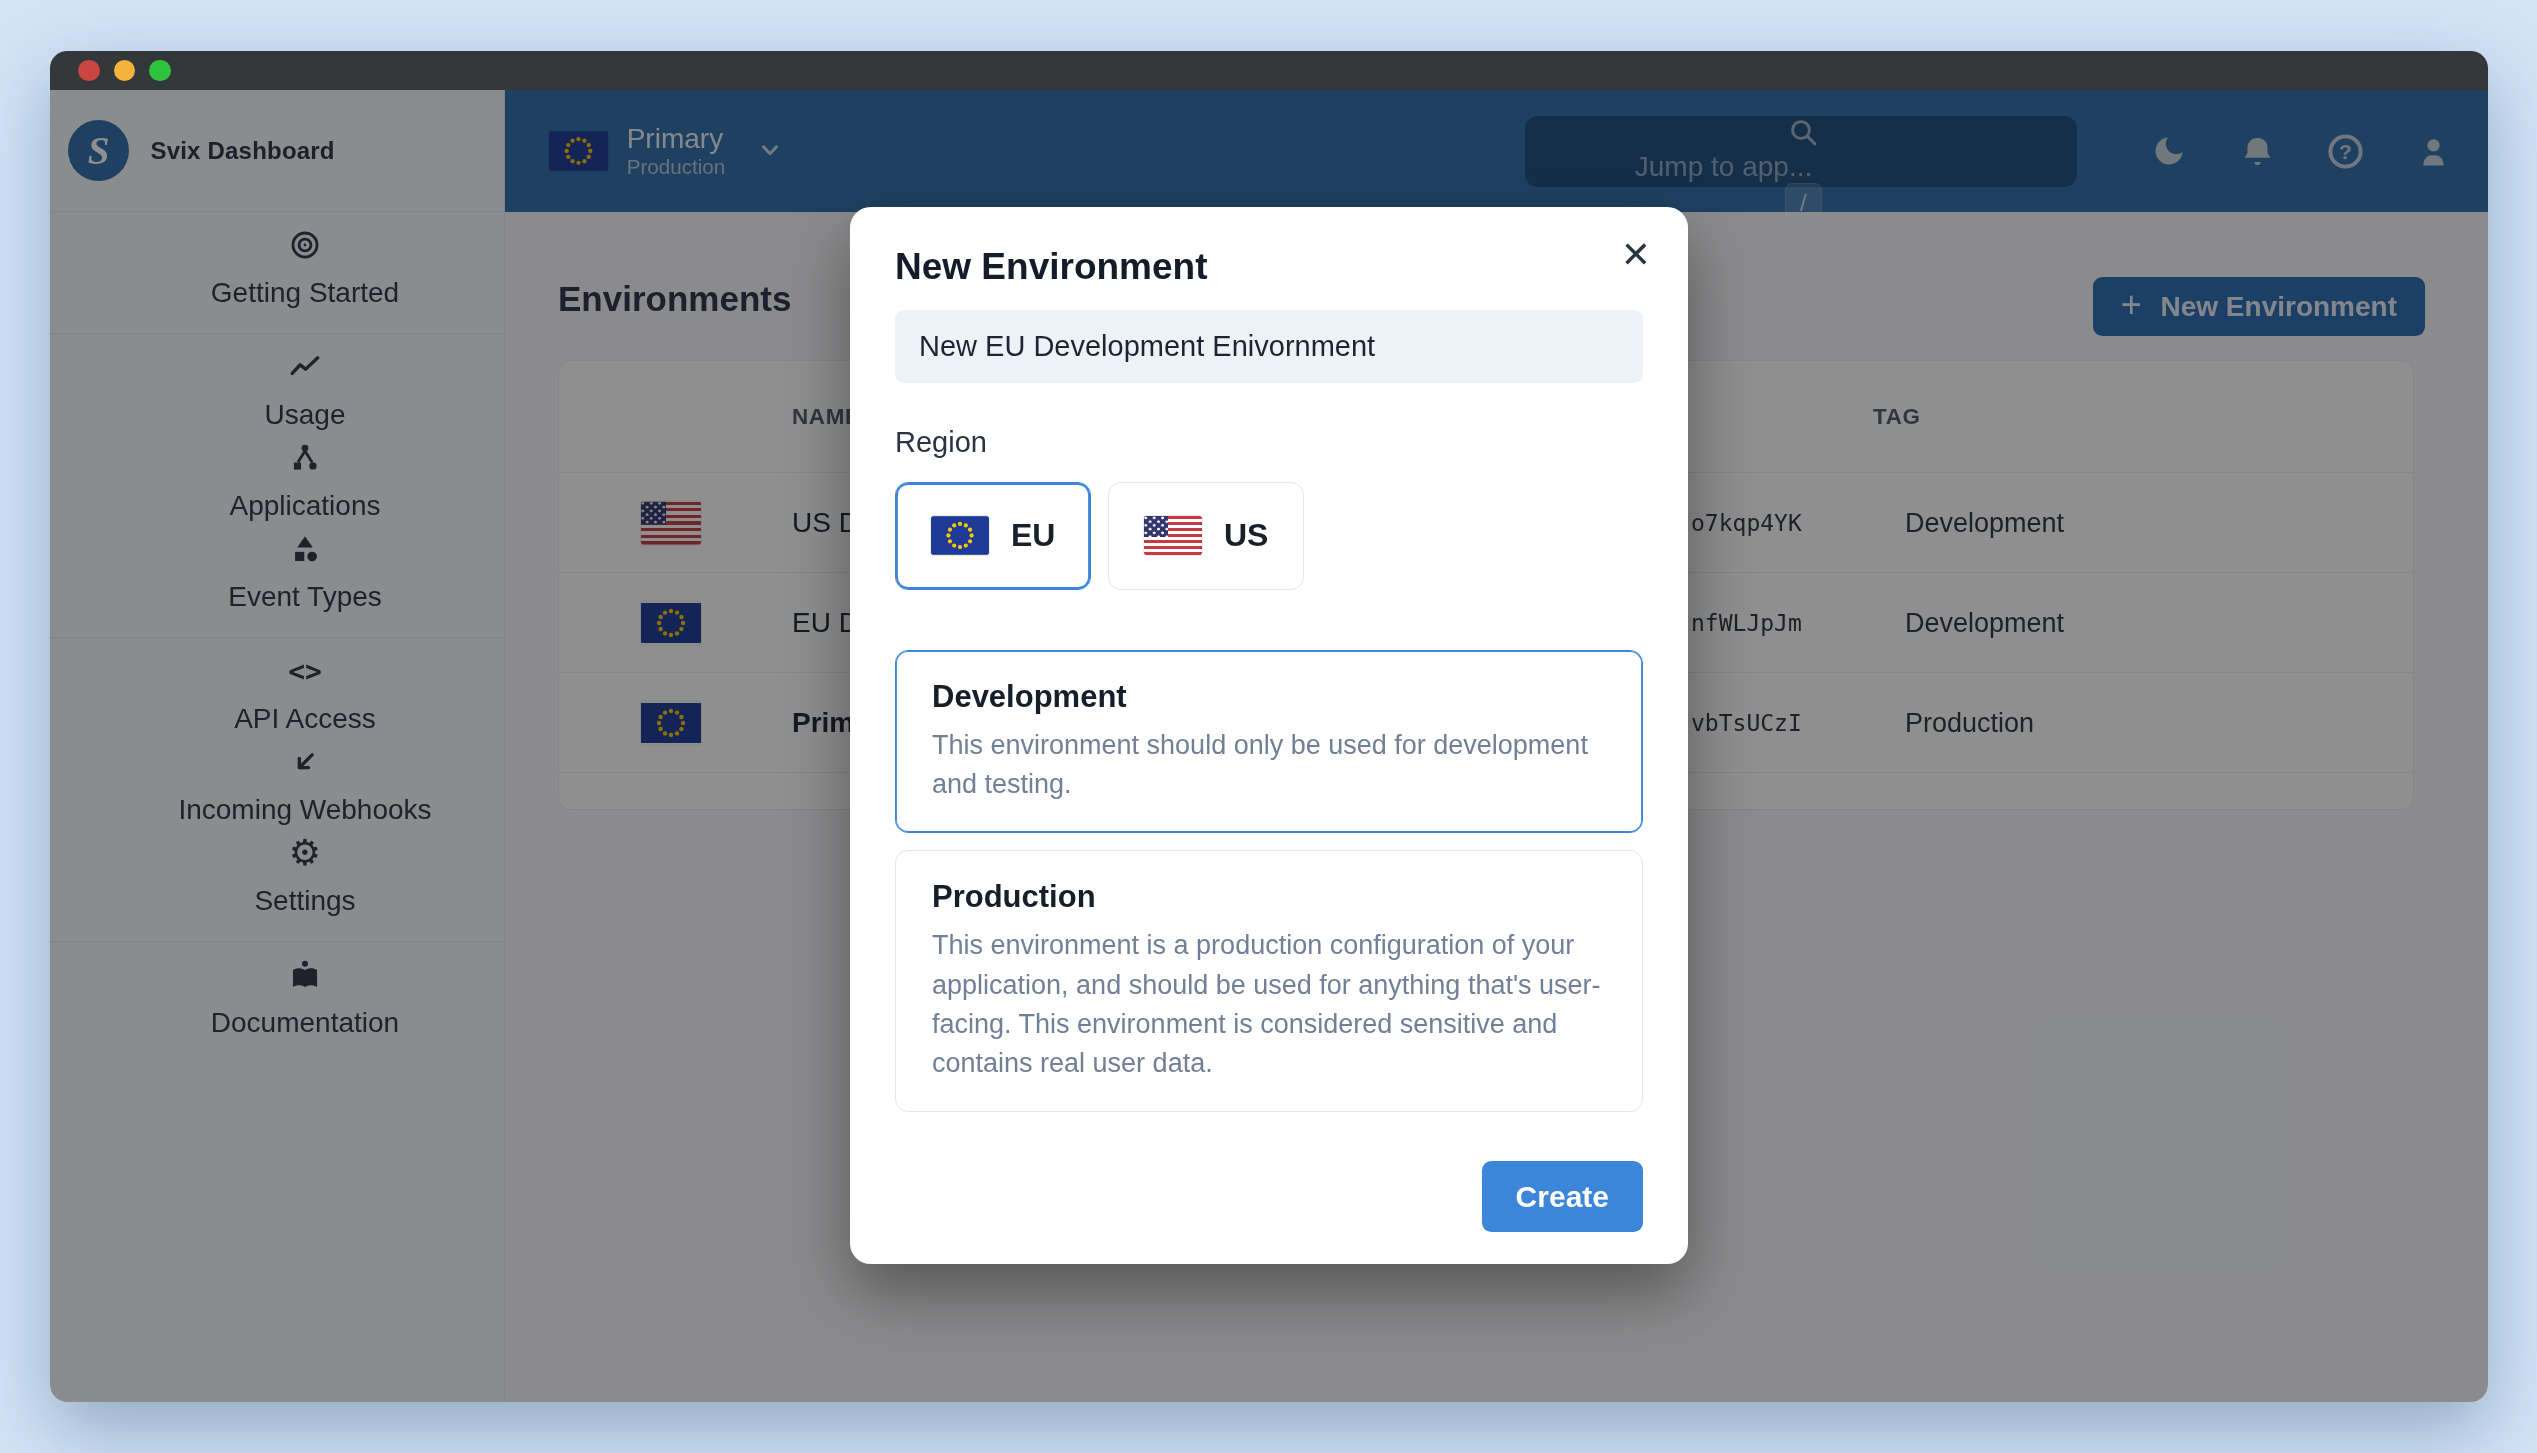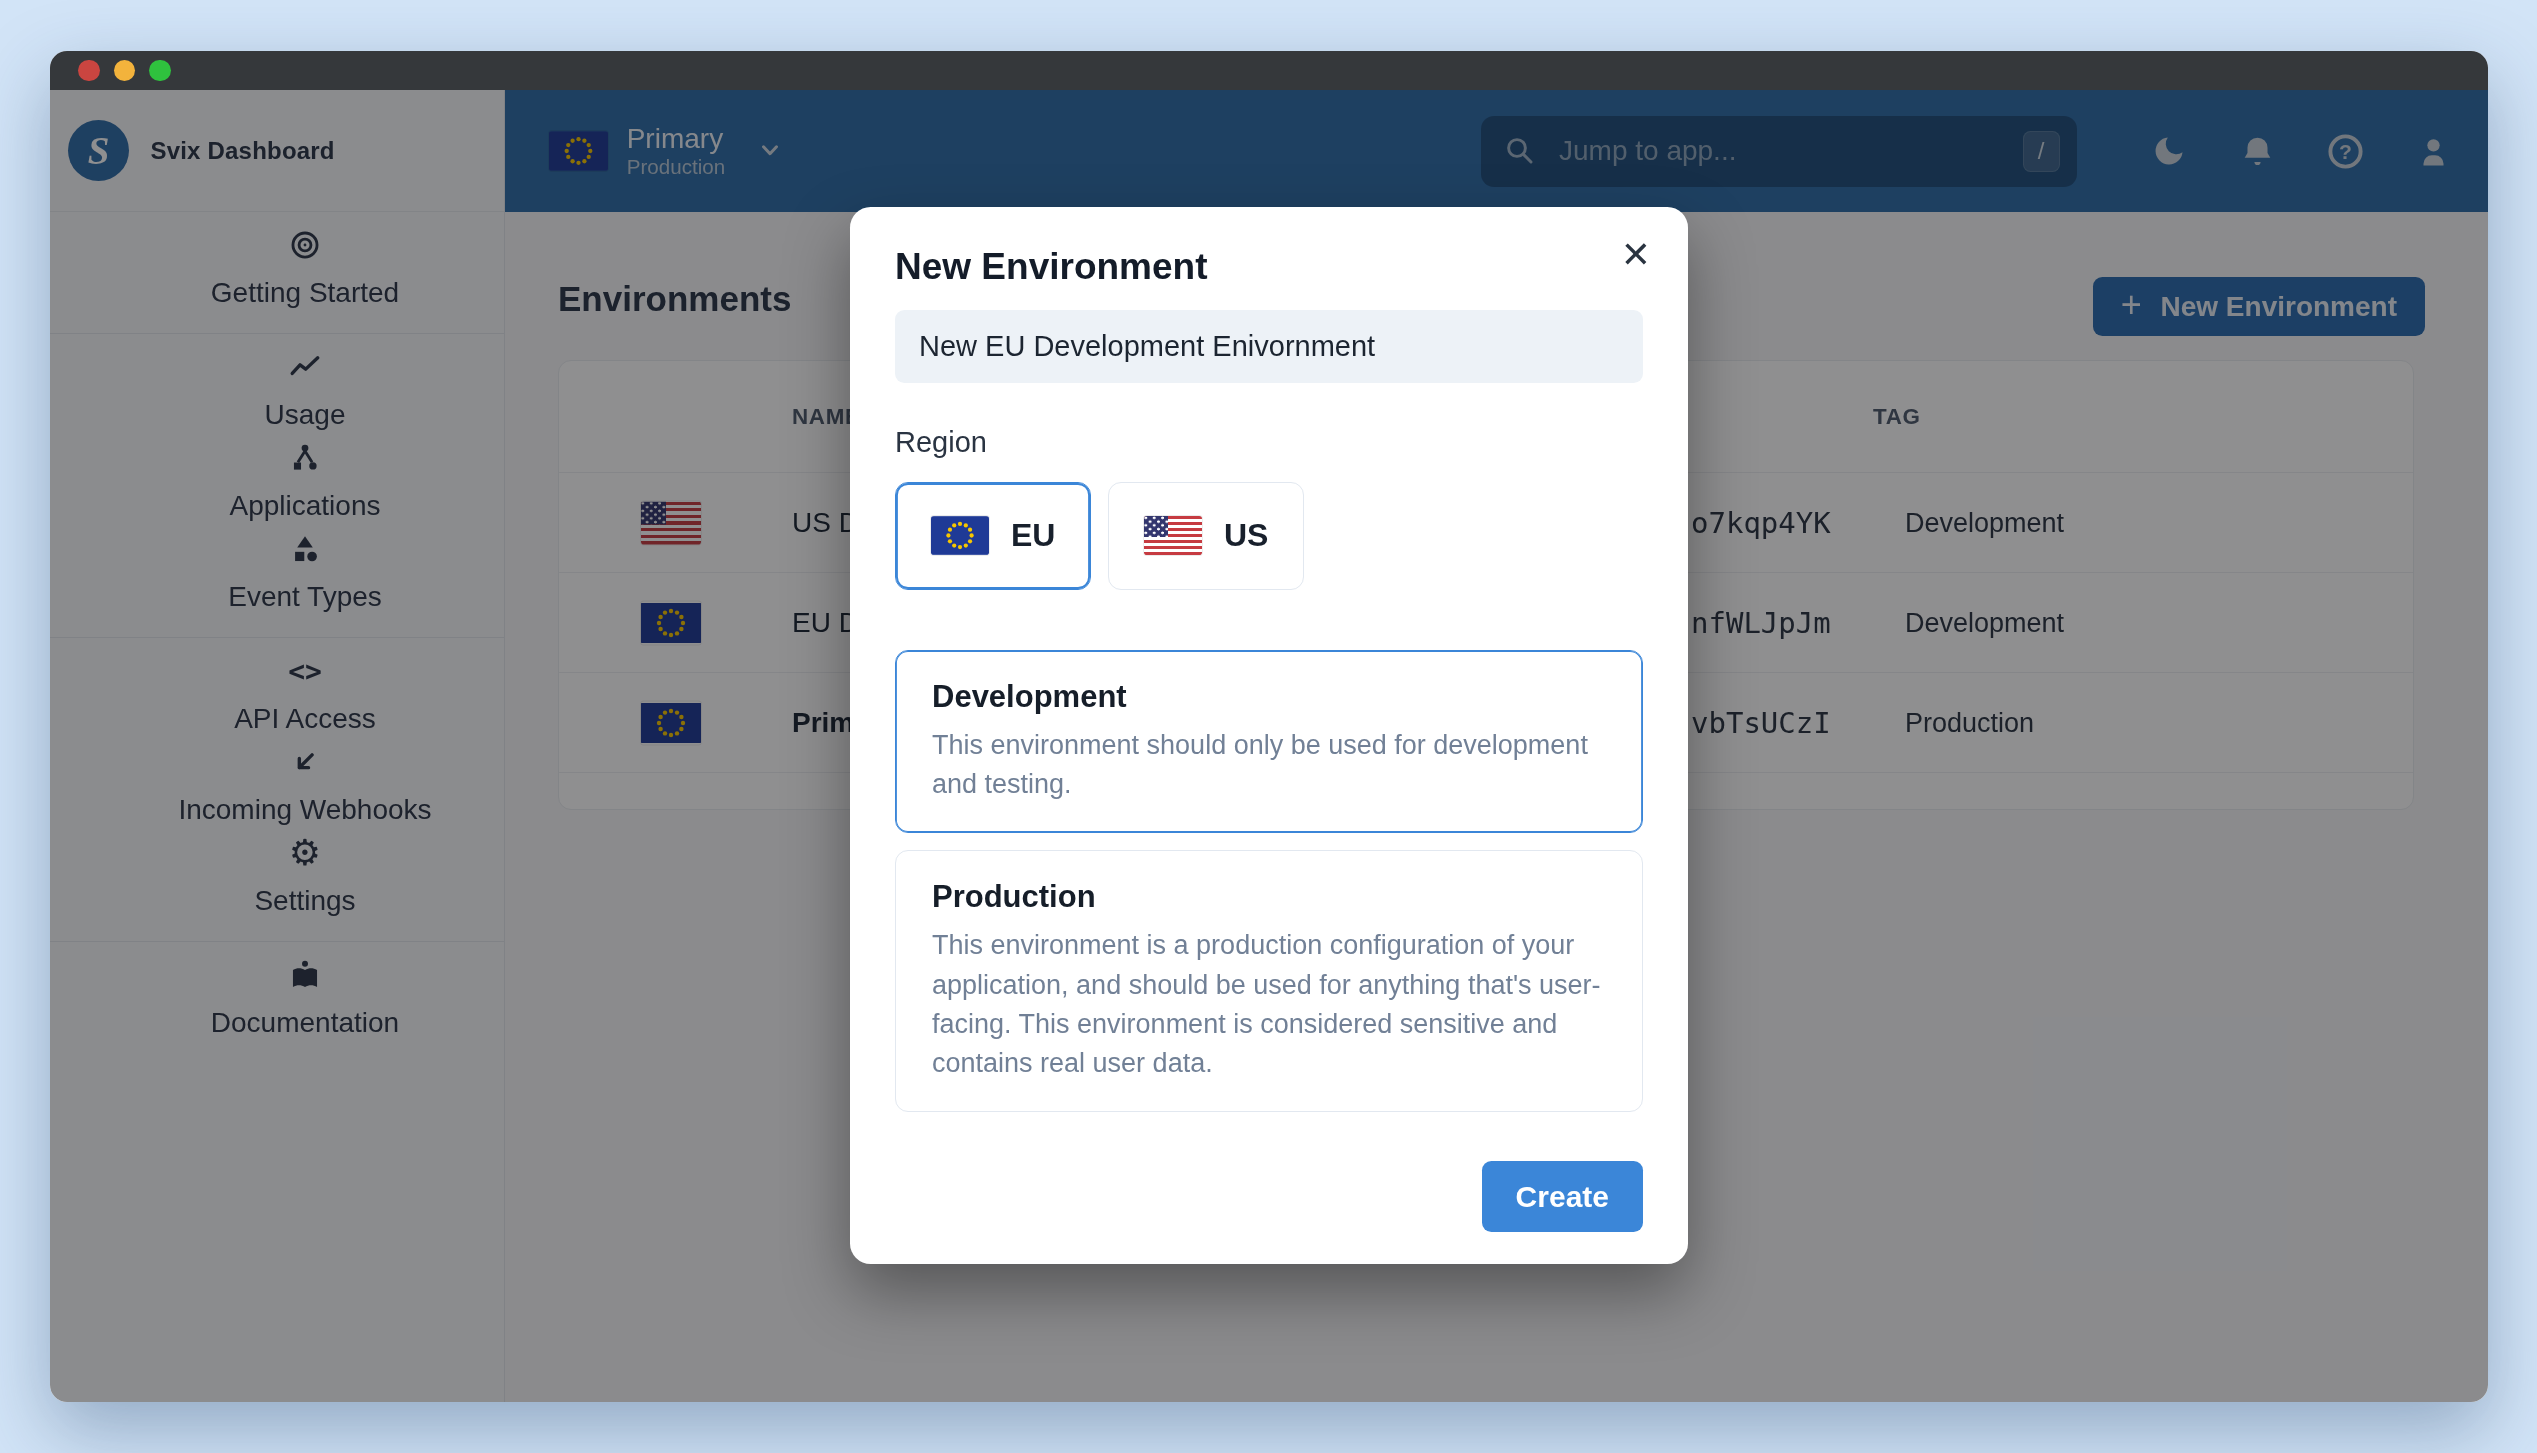--- a/index.html
+++ b/index.html
@@ -37,22 +37,22 @@
   .main { flex:1; display:flex; flex-direction:column; background:#f7f8fa; min-width:0; }
 
   .topbar { height:122px; flex:none; background:#2f6ea9; display:flex; align-items:center; padding:0 13px 0 44px; }
   .env-switcher { display:flex; align-items:center; gap:18.7px; cursor:pointer; }
   .env-texts { display:flex; flex-direction:column; justify-content:center; gap:3.7px; }
   .env-name { font-size:28px; color:#eef3f8; line-height:1; }
   .env-tag { font-size:20.6px; color:#b9c9d8; line-height:1; }
   .chev { margin-left:13px; }
   .spacer { flex:1; }
 
-  .searchbox { width:596px; height:71px; background:rgba(9,30,54,.38); border-radius:13px;
-               display:flex; align-items:center; padding:0 17px 0 22.4px; margin-right:36px; }
+  .searchbox { width:552px; height:71px; background:rgba(9,30,54,.38); border-radius:13px;
+               display:flex; align-items:center; padding:0 17px 0 22.4px; margin-right:36px;flex-direction:column; }
   .search-input { flex:1; background:transparent; border:none; outline:none; font-size:28px;
                   color:#dbe6ef; padding-left:24px; font-family:inherit; min-width:0; }
   .search-input::placeholder { color:#8fa6bc; }
   .kbd { width:37px; height:41px; flex:none; background:rgba(255,255,255,.14); border:0.9px solid rgba(255,255,255,.12);
          border-radius:7.5px; color:#cfdae4; font-size:24px; display:flex; align-items:center; justify-content:center; }
 
   .tb-icons { display:flex; align-items:center; gap:49px; padding:0 22.4px 0 37px; }
   .tb-btn { width:39px; height:39px; display:flex; align-items:center; justify-content:center; cursor:pointer; color:#c9d3dc; }
 
   
@@ -64,21 +64,21 @@
   .plus-glyph { font-size:36px; font-weight:400; line-height:1; margin-top:-2.8px; }
 
   .table-card { margin-top:41px; margin-right:11.2px; background:#fff; border:1.9px solid #e9ecf0; border-radius:13px; height:450px; position:relative; }
   .thead { height:112px; border-bottom:1.9px solid #eceef2; position:relative; }
   .th { position:absolute; top:50%; transform:translateY(-50%); font-size:22.4px; font-weight:700; color:#4f5b6d; letter-spacing:0.7px; }
   .th-name { left:233px; } .th-tag { left:1314px; }
   .trow { height:100px; border-bottom:1.9px solid #eceef2; position:relative; cursor:pointer; }
   .tc { position:absolute; top:50%; transform:translateY(-50%); white-space:nowrap; }
   .tc-flag { left:82px; } .tc-name { left:233px; font-size:28px; color:#1d2736; }
   .trow.bold .tc-name { font-weight:700; }
-  .tc-id { left:1132px; font-family:"DejaVu Sans Mono",monospace; font-size:29px; color:#2b3543; }
+  .tc-id { left:1132px; font-family:"DejaVu Sans Mono",monospace; font-size:23px; color:#2b3543; }
   .tc-tag { left:1346px; font-size:27px; color:#2b3543; }
 
   
   .flag { display:block; border-radius:2.8px; overflow:hidden; position:relative; box-shadow:0 0 0 0.9px rgba(0,0,0,.08); flex:none; }
   .flag svg { display:block; width:100%; height:100%; }
   .flag-topbar { width:59px; height:40px; }
   .flag-table  { width:60px; height:43px; }
   .flag-region { width:58px; height:39px; }
   .flag.us { background:repeating-linear-gradient(to bottom,#c63b41 0,#c63b41 7.7%,#fff 7.7%,#fff 15.4%); }
   .flag.us::before { content:""; position:absolute; left:0; top:0; width:42%; height:54%;

